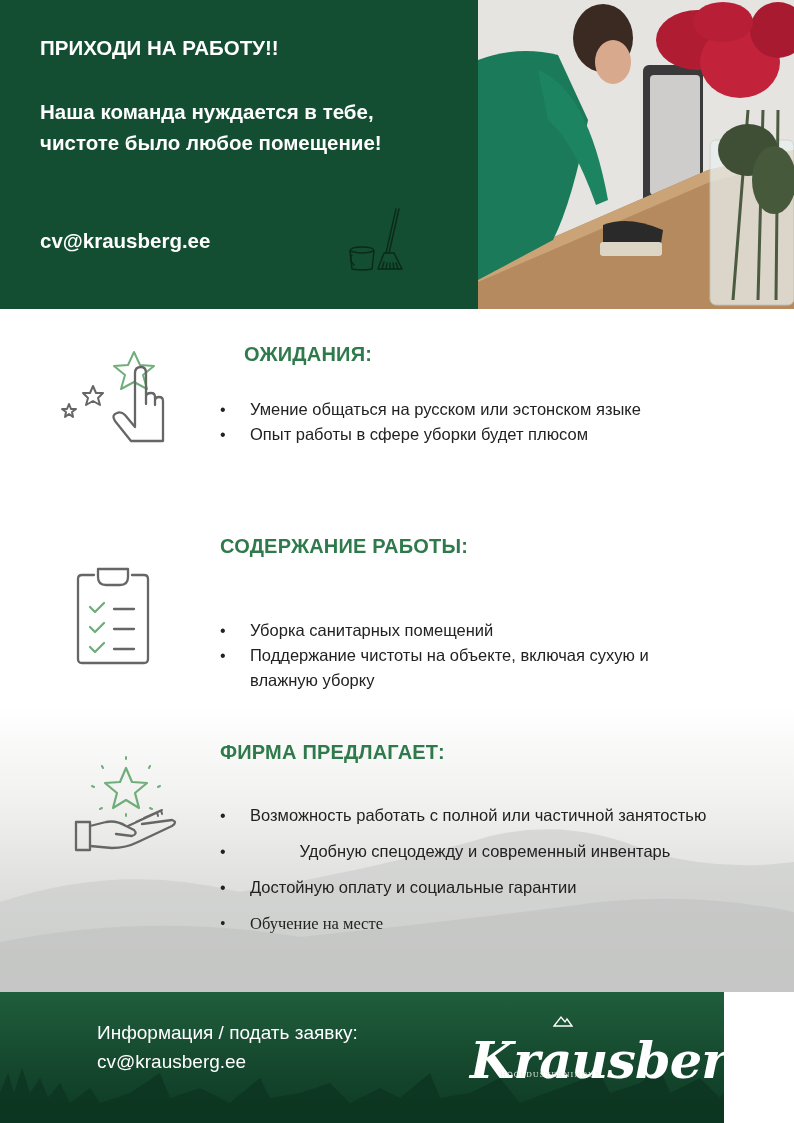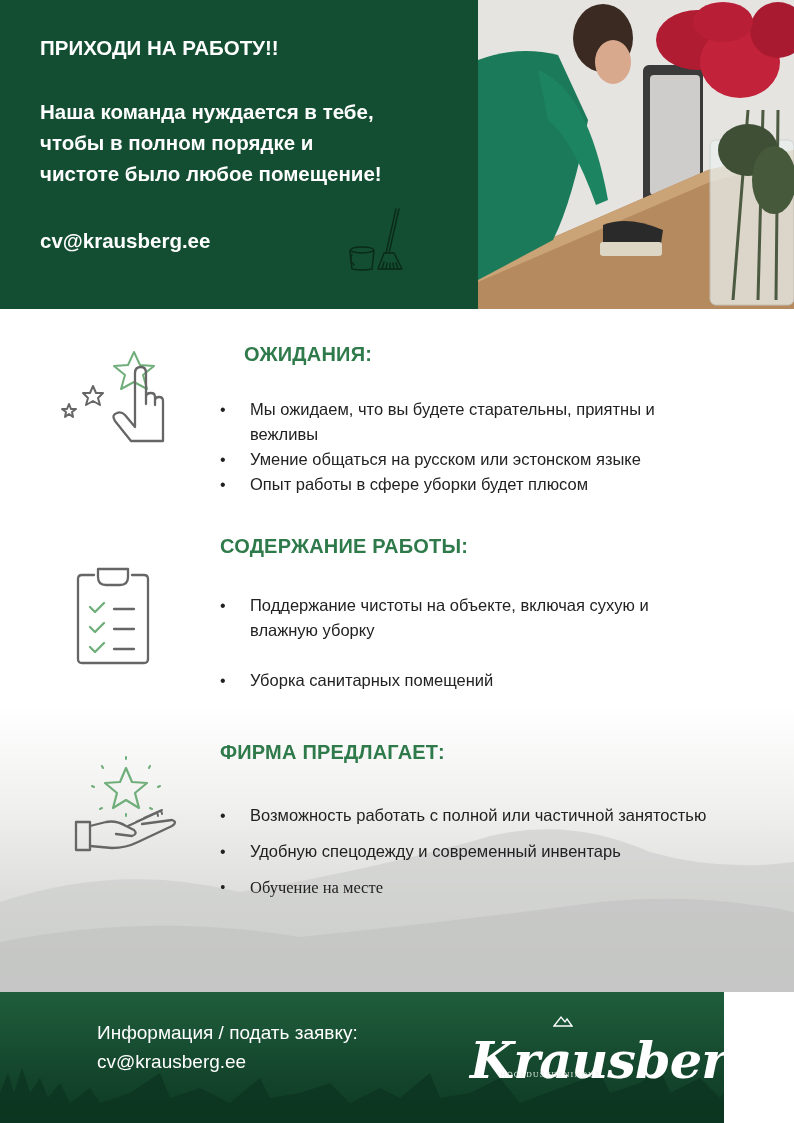--- a/index.html
+++ b/index.html
@@ -38,21 +38,20 @@
   .logo-mountain { position: absolute; left: 83px; top: 0; width: 20px; height: 14px; }
 </style>
 </head>
 <body>
 
 <div class="header">
   <div class="header-green">
     <div class="header-text h-title">ПРИХОДИ НА РАБОТУ!!</div>
     <div class="header-text h-body">
       <div>Наша команда нуждается в тебе,</div>
-      <div>чтобы в полном порядке и</div>
       <div>чистоте было любое помещение!</div>
     </div>
     <div class="header-text h-email">cv@krausberg.ee</div>
     <svg class="broom-icon" viewBox="0 0 64 64" fill="none" stroke="#0b2a1a" stroke-width="1.4" stroke-linecap="round" stroke-linejoin="round">
       <path d="M6 44 Q6 40 18 40 Q30 40 30 44 L28 62 Q18 64 8 62 Z"></path>
       <path d="M6 44 Q18 48 30 44"></path>
       <path d="M8 48 Q4 52 10 58"></path>
       <path d="M52 2 L42 46"></path>
         <path d="M55 2 L45 46"></path>
       <path d="M40 46 L50 46 L58 62 L34 62 Z"></path>
@@ -95,51 +94,51 @@
   </svg>
 
   <svg class="icon-box" style="left:55px; top:40px; width:115px; height:100px;" viewBox="0 0 115 100" fill="none" stroke-linecap="round" stroke-linejoin="round">
     <path d="M79 3 L85 16 L99 17 L88 26 L92 40 L79 33 L66 40 L70 26 L59 17 L73 16 Z" stroke="#6fae7a" stroke-width="2"></path>
     <path d="M38 37 L41 44 L48 44 L43 49 L45 56 L38 52 L31 56 L33 49 L28 44 L35 44 Z" stroke="#666" stroke-width="2"></path>
     <path d="M14 55 L16 60 L21 60 L17 63 L18 68 L14 65 L10 68 L11 63 L7 60 L12 60 Z" stroke="#666" stroke-width="2"></path>
     <path d="M80 78 L80 24 Q80 18 86 18 Q91 18 91 24 L91 55 L91 48 Q91 44 96 44 Q100 44 100 48 L100 56 L100 52 Q100 48 104 48 Q108 48 108 52 L108 92 L76 92 L60 72 Q56 66 62 64 Q66 62 70 66 L80 78" stroke="#666" stroke-width="2.3"></path>
   </svg>
   <div class="section-title" style="top:34px;margin-left:24px;">ОЖИДАНИЯ:</div>
   <ul class="bullets" style="top:88px; width:460px;">
-    <li>Мы ожидаем, что вы будете старательны, приятны и вежливы</li>
     <li>Умение общаться на русском или эстонском языке</li>
     <li>Опыт работы в сфере уборки будет плюсом</li>
   </ul>
 
   <svg class="icon-box" style="left:74px; top:256px; width:80px; height:102px;" viewBox="0 0 80 102" fill="none" stroke-linecap="round" stroke-linejoin="round">
     <path d="M20 10 L8 10 Q4 10 4 14 L4 94 Q4 98 8 98 L70 98 Q74 98 74 94 L74 14 Q74 10 70 10 L58 10" stroke="#666" stroke-width="2.3"></path>
     <path d="M24 4 L54 4 L54 12 Q54 20 46 20 L32 20 Q24 20 24 12 Z" stroke="#666" stroke-width="2.3"></path>
     <path d="M16 42 L21 47 L30 38" stroke="#6fae7a" stroke-width="2.3"></path>
     <path d="M16 62 L21 67 L30 58" stroke="#6fae7a" stroke-width="2.3"></path>
     <path d="M16 82 L21 87 L30 78" stroke="#6fae7a" stroke-width="2.3"></path>
     <path d="M40 44 L60 44 M40 64 L60 64 M40 84 L60 84" stroke="#666" stroke-width="2.3"></path>
   </svg>
   <div class="section-title" style="top:226px;">СОДЕРЖАНИЕ РАБОТЫ:</div>
   <ul class="bullets" style="top:284px; width:460px;">
+    <li style="margin-top:25px;">Уборка санитарных помещений</li>
     <li>Поддержание чистоты на объекте, включая сухую и влажную уборку</li>
-    <li style="margin-top:25px;">Уборка санитарных помещений</li>
   </ul>
 
   <svg class="icon-box" style="left:72px; top:445px; width:108px; height:100px;" viewBox="0 0 108 100" fill="none" stroke-linecap="round" stroke-linejoin="round">
     <path d="M54 14 L60 28 L75 29 L63 39 L67 54 L54 46 L41 54 L45 39 L33 29 L48 28 Z" stroke="#6fae7a" stroke-width="2.2"></path>
     <path d="M54 3 L54 5 M30 12 L31 14 M78 12 L77 14 M20 32 L22 33 M88 32 L86 33 M28 55 L30 54 M80 55 L78 54 M54 60 L54 62" stroke="#6fae7a" stroke-width="2"></path>
     <rect x="4" y="68" width="14" height="28" stroke="#666" stroke-width="2.3"></rect>
     <path d="M18 72 L34 68 Q44 66 54 72 L62 76 Q66 80 60 82 L44 80" stroke="#666" stroke-width="2.3"></path>
     <path d="M18 92 L40 94 Q54 94 66 88 L100 72 Q106 68 100 66 L70 70" stroke="#666" stroke-width="2.3"></path>
     <path d="M56 72 L82 60 Q86 58 86 62 M64 68 L86 58 Q90 56 90 60 M72 64 L90 56" stroke="#666" stroke-width="2"></path>
   </svg>
   <div class="section-title" style="top:432px;">ФИРМА ПРЕДЛАГАЕТ:</div>
   <ul class="bullets" style="top:494px; width:500px;">
     <li>Возможность работать с полной или частичной занятостью</li>
-    <li style="margin-top:11px;">Удобную спецодежду и современный инвентарь</li>
+    <li style="margin-top:11px;text-align:center;">Удобную спецодежду и современный инвентарь</li>
+    <li style="margin-top:11px;">Достойную оплату и социальные гарантии</li>
     <li style="margin-top:11px;font-family:Liberation Serif, serif;">Обучение на месте</li>
   </ul>
 </div>
 
 <div class="footer">
   <svg class="footer-trees" viewBox="0 0 794 80" preserveAspectRatio="none">
     <path d="M0 80 L0 50 L8 30 L14 50 L22 25 L30 50 L40 35 L48 55 L60 40 L70 60 L90 45 L100 60 L130 50 L160 30 L170 55 L200 45 L230 60 L260 35 L270 55 L300 50 L330 40 L350 60 L380 45 L400 55 L430 30 L440 55 L470 50 L500 35 L520 60 L560 45 L600 30 L610 50 L640 40 L660 25 L670 50 L700 35 L720 55 L740 30 L760 50 L780 35 L794 45 L794 80 Z" fill="#0d3520" opacity="0.8"></path>
   </svg>
   <div class="footer-text">
     <div>Информация / подать заявку:</div>

